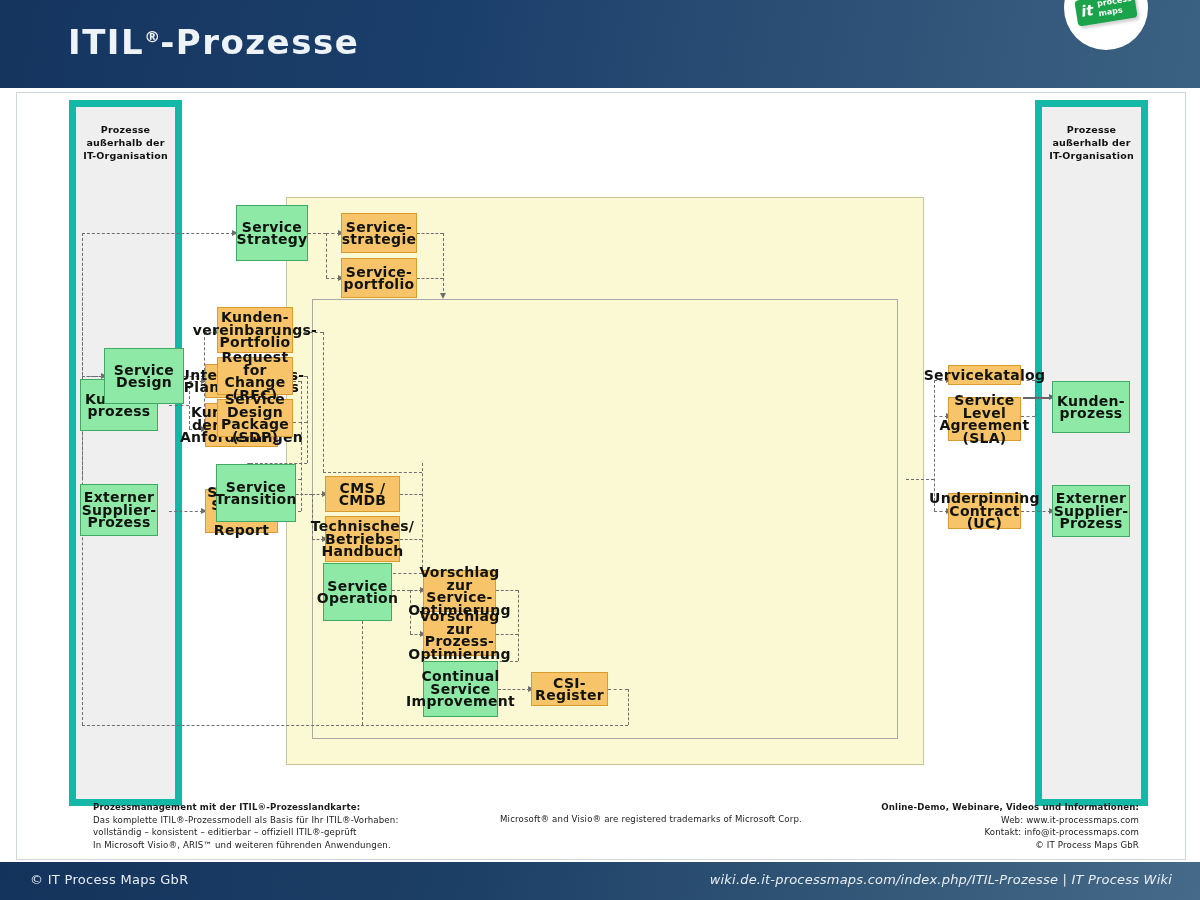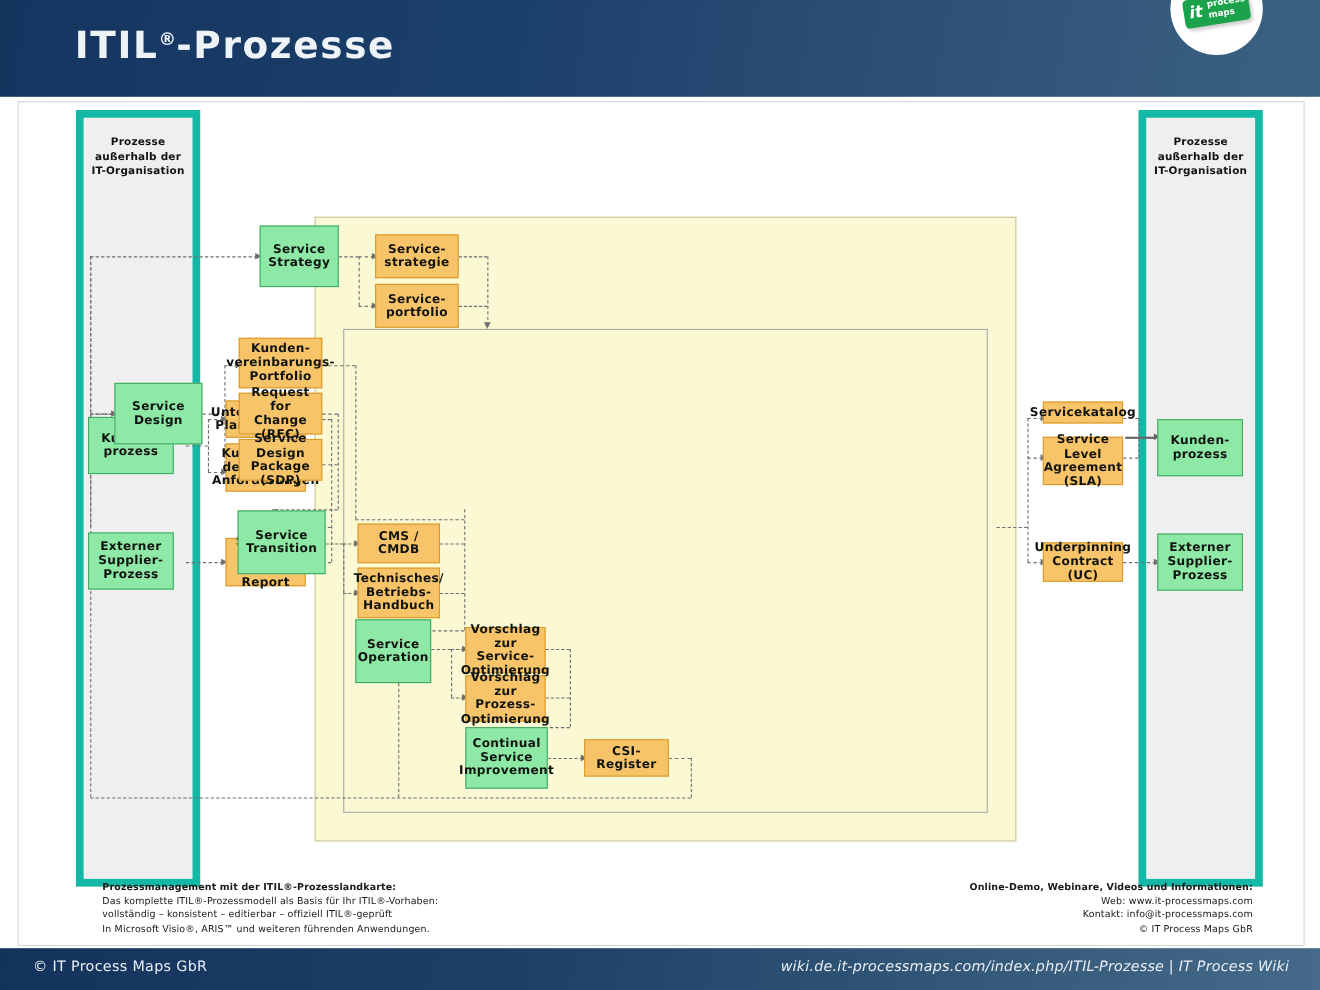--- a/index.html
+++ b/index.html
@@ -66,21 +66,21 @@
   }
   .grey-box{
     position:absolute;left:295px;top:206px;width:584px;height:438px;
     background:transparent;border:1px solid #a9a9a9;
   }
 
   
   .node{
     position:absolute;box-sizing:border-box;
     display:flex;align-items:center;justify-content:center;text-align:center;
-    font-size:11px;font-weight:bold;color:#10130f;line-height:12.5px;
+    font-size:14px;font-weight:bold;color:#10130f;line-height:12.5px;
     letter-spacing:.3px;padding:8px;
   }
   .node.green{background:#8ee8a6;border:1px solid #3faa63;}
   .node.orange{background:#f8c46a;border:1px solid #d89b2c;}
   .h-dash{
     position:absolute;height:0;border-top:1px dashed #6f6f6f;
   }
   .v-dash{
     position:absolute;width:0;border-left:1px dashed #6f6f6f;
   }
@@ -330,20 +330,21 @@
 Prozess</div>
 
     <div class="foot foot-left" style="left:52px;top:708px;margin-left:24px;">
       <div><b>Prozessmanagement mit der ITIL®-Prozesslandkarte:</b></div>
       <div>Das komplette ITIL®-Prozessmodell als Basis für Ihr ITIL®-Vorhaben:</div>
       <div>vollständig – konsistent – editierbar – offiziell ITIL®-geprüft</div>
       <div>In Microsoft Visio®, ARIS™ und weiteren führenden Anwendungen.</div>
     </div>
 
     <div class="foot foot-mid" style="left:384px;top:720px;width:500px;text-align:center;">
+      <div>Microsoft® and Visio® are registered trademarks of Microsoft Corp.</div>
     </div>
 
     <div class="foot foot-right" style="right:46px;top:708px;text-align:right;">
       <div><b>Online-Demo, Webinare, Videos und Informationen:</b></div>
       <div>Web: www.it-processmaps.com</div>
       <div>Kontakt: info@it-processmaps.com</div>
       <div>© IT Process Maps GbR</div>
     </div>
 
   </div>

